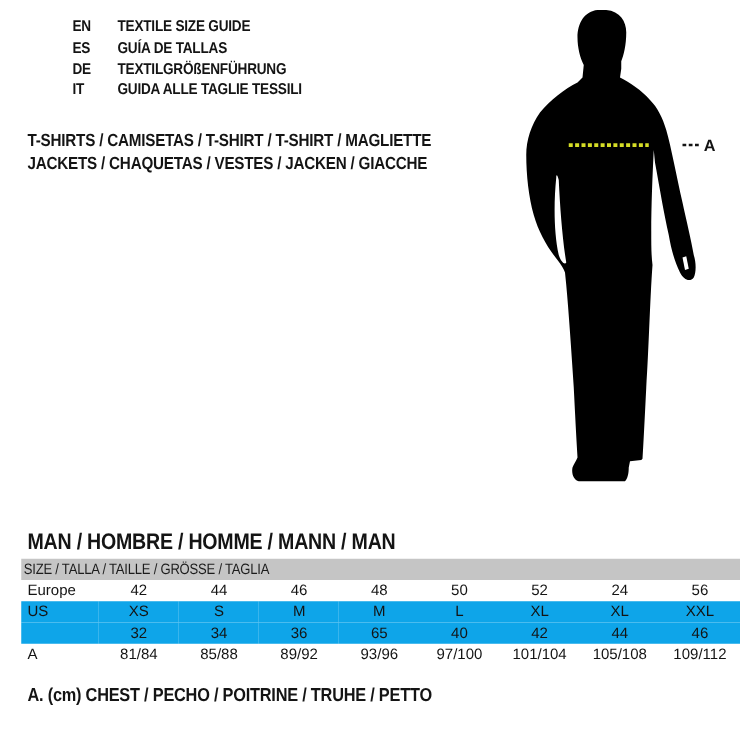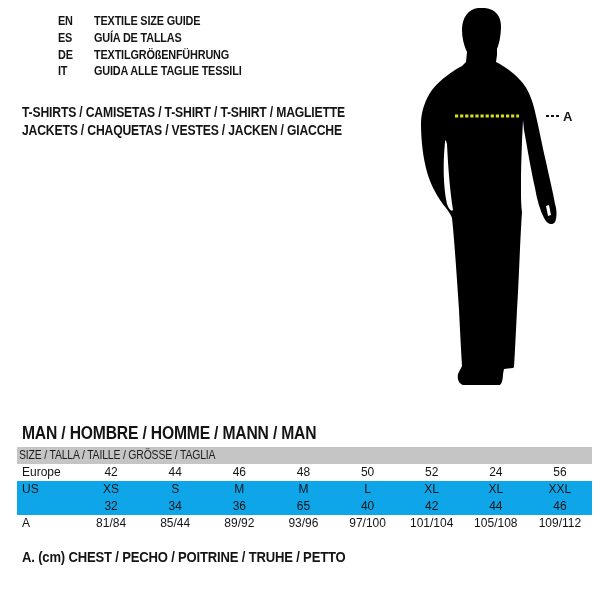--- a/index.html
+++ b/index.html
@@ -203,21 +203,21 @@
         <td>36</td>
         <td>65</td>
         <td>40</td>
         <td>42</td>
         <td>44</td>
         <td>46</td>
       </tr>
       <tr>
         <td class="row-label">A</td>
         <td>81/84</td>
-        <td>85/44</td>
+        <td>85/88</td>
         <td>89/92</td>
         <td>93/96</td>
         <td>97/100</td>
         <td>101/104</td>
         <td>105/108</td>
         <td>109/112</td>
       </tr>
     </tbody>
   </table>
 </div>

